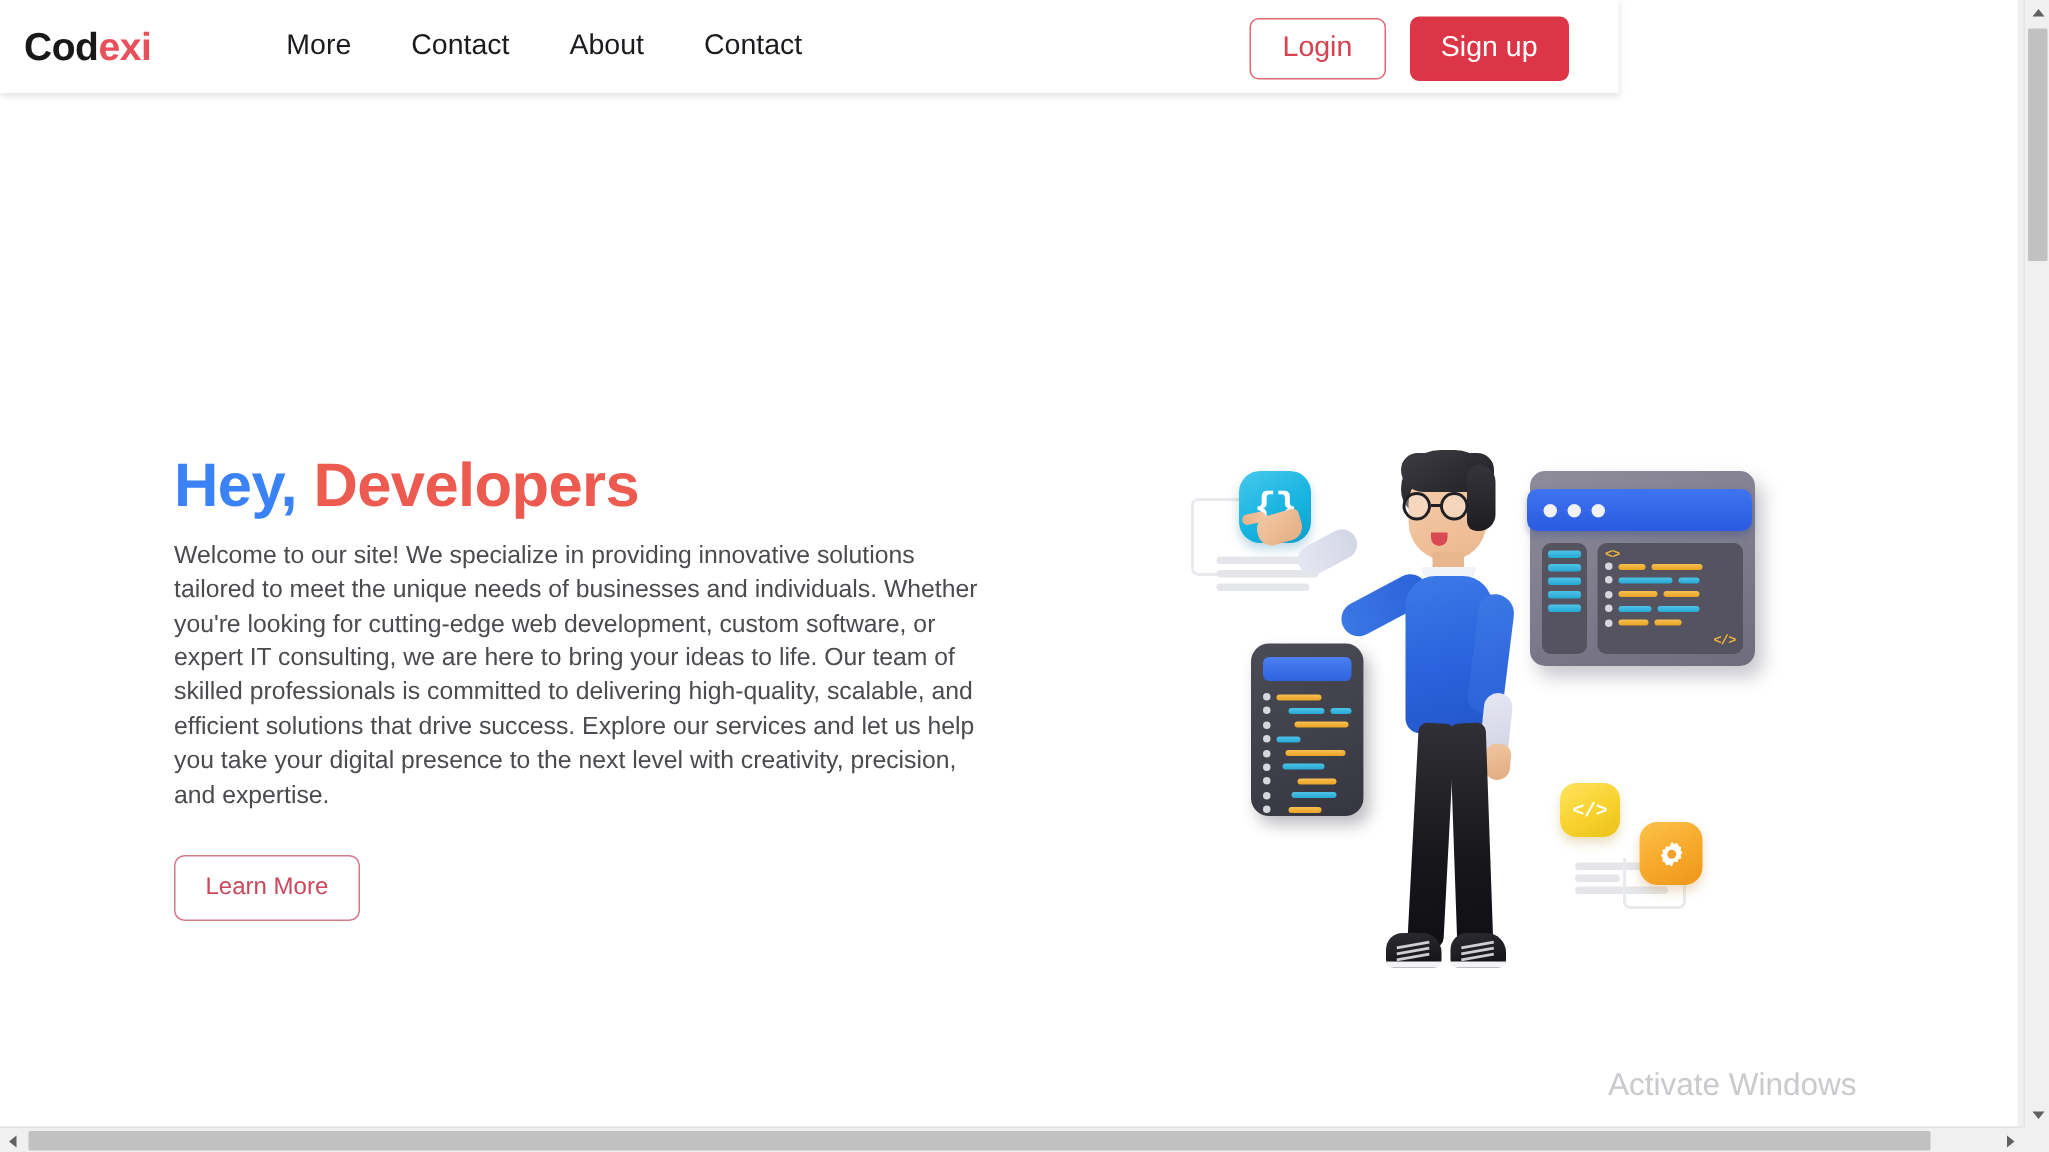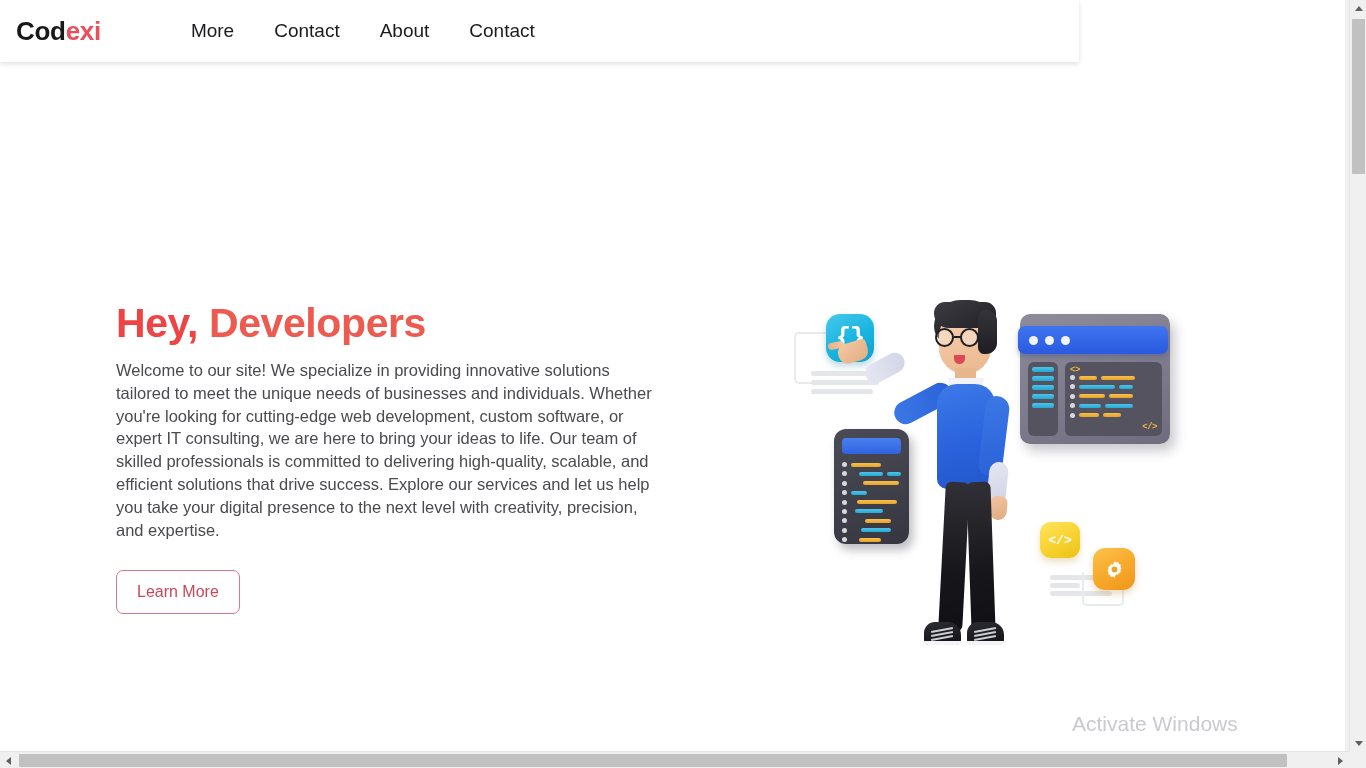--- a/index.html
+++ b/index.html
@@ -94,21 +94,21 @@
     left: 116px; top: 238px;
     width: 560px;
   }
   .hero-title {
     font-size: 41px;
     font-weight: bold;
     letter-spacing: -0.4px;
     line-height: 1.15;
     margin-bottom: 12px;
   }
-  .hero-title .t-dark { color: #ef4444; }
+  .hero-title .t-dark { color: #3b82f6; }
   .hero-title .t-accent { color: #ed5a50; }
   .hero-text {
     font-size: 16.5px;
     color: #4a4a4f;
     line-height: 1.38;
     width: 548px;
   }
   .btn-learn {
     margin-top: 29px;
     display: inline-block;
@@ -468,20 +468,24 @@
         <span class="dark">Cod</span><span class="accent">exi</span>
       </div>
 
       <div class="nav">
         <a class="nav-link">More</a>
         <a class="nav-link">Contact</a>
         <a class="nav-link">About</a>
         <a class="nav-link">Contact</a>
       </div>
 
+      <div class="header-actions">
+        <button class="btn-login">Login</button>
+        <button class="btn-signup">Sign up</button>
+      </div>
     </div>
 
     <div class="hero">
 
       <div class="hero-copy">
         <h1 class="hero-title"><span class="t-dark">Hey, </span><span class="t-accent">Developers</span></h1>
         <p class="hero-text">Welcome to our site! We specialize in providing innovative solutions tailored to meet the unique needs of businesses and individuals. Whether you're looking for cutting-edge web development, custom software, or expert IT consulting, we are here to bring your ideas to life. Our team of skilled professionals is committed to delivering high-quality, scalable, and efficient solutions that drive success. Explore our services and let us help you take your digital presence to the next level with creativity, precision, and expertise.</p>
         <button class="btn-learn">Learn More</button>
       </div>
 

